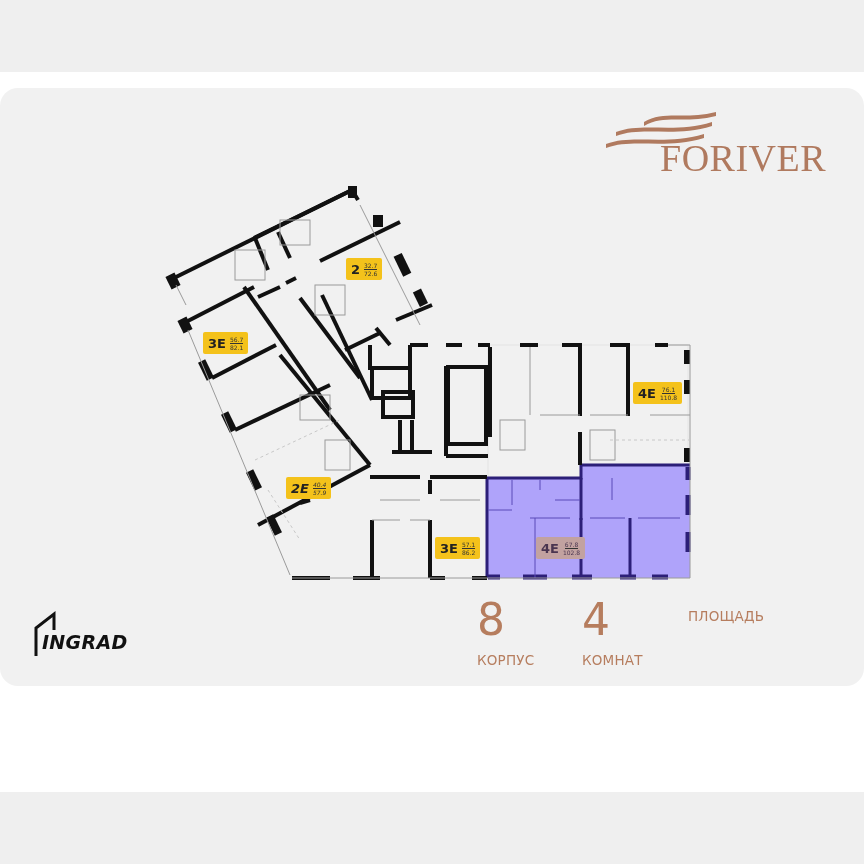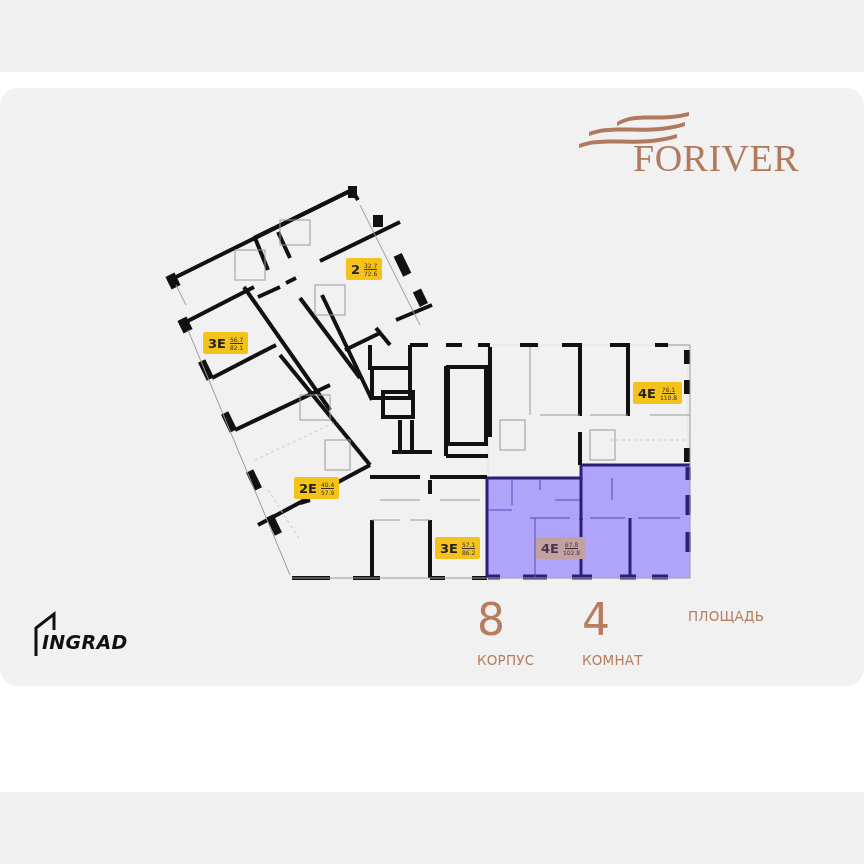--- a/index.html
+++ b/index.html
@@ -10,21 +10,21 @@
   }
   .white-band {
     position: absolute; left: 0; top: 72px; width: 864px; height: 720px;
     background: #ffffff;
   }
   .card {
     position: absolute; left: 0; top: 88px; width: 864px; height: 598px;
     background: #f1f1f1; border-radius: 18px;
   }
   .logo-foriver {
-    position: absolute; left: 577px; top: 110px; width: 212px; height: 70px; text-align: center;
+    position: absolute; left: 604px; top: 110px; width: 212px; height: 70px; text-align: center;
   }
   .logo-foriver .word {
     position: absolute; left: 56px; top: 28px;
     font-family: "Liberation Serif", serif; font-size: 38px; line-height: 40px;
     color: #b07a5f; letter-spacing: 0.5px;
   }
   .logo-ingrad {
     position: absolute; left: 32px; top: 610px; width: 110px; height: 50px;
   }
   .logo-ingrad .word {
@@ -235,21 +235,21 @@
       <span>82.1</span>
     </span>
 </div>
 <div class="badge" style="left:633px;top:382px;">
   <span class="t">4E</span>
   <span class="areas">
       <span class="a1">76.1</span>
       <span>110.8</span>
     </span>
 </div>
-<div class="badge" style="left:294px;top:477px;">
+<div class="badge" style="left:286px;top:477px;font-style:italic;">
   <span class="t">2E</span>
   <span class="areas">
       <span class="a1">40.4</span>
       <span>57.9</span>
     </span>
 </div>
 <div class="badge" style="left:435px;top:537px;">
   <span class="t">3E</span>
   <span class="areas">
       <span class="a1">57.1</span>

